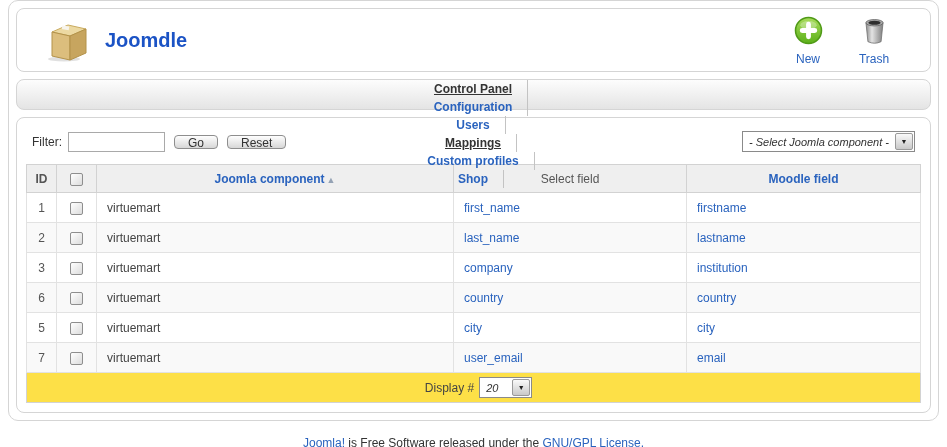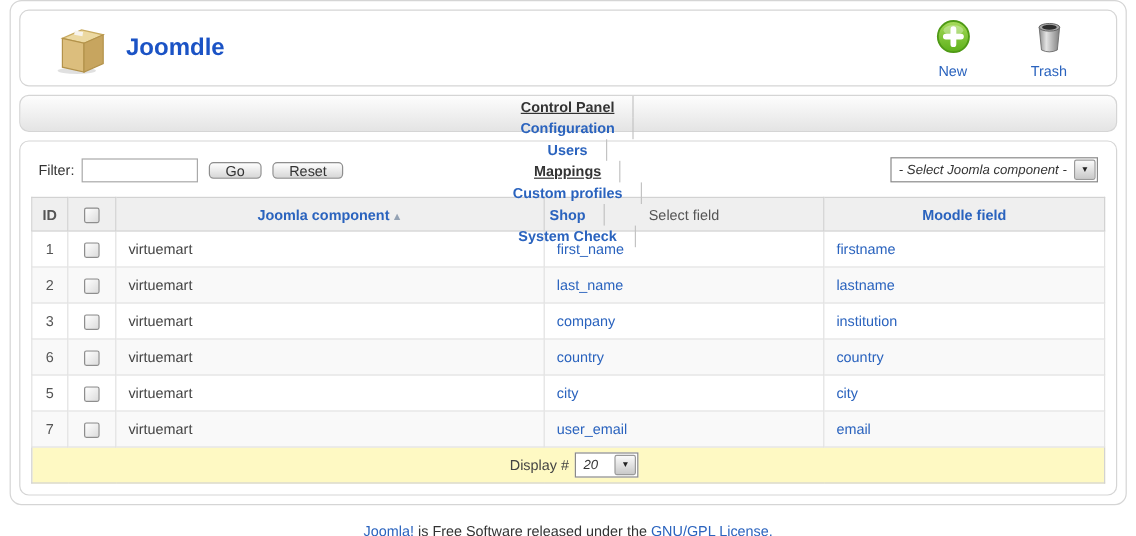--- a/index.html
+++ b/index.html
@@ -22,21 +22,21 @@
     border-radius:8px;
     background:#fff;
   }
   
   .header-box { display:flex; align-items:center; padding:8px 26px; height:64px; }
   .header-title {
     margin-left:14px;
     font-size:20px; font-weight:bold;
     color:var(--title,#1b53c5);
   }
-  .toolbar { margin-left:auto; display:flex; gap:36px; padding-right:8px; }
+  .toolbar { margin-left:auto; display:flex; gap:22px; padding-right:8px; }
   .tool-btn { display:flex; flex-direction:column; align-items:center; cursor:pointer; width:44px; }
   .tool-btn .tool-label { margin-top:3px; color:var(--link,#2a63be); font-size:12px; }
   
   .menu-box {
     margin-top:7px; height:31px;
     display:flex; align-items:center;
     padding:0 12px;
     background:linear-gradient(#fdfdfd,#e4e4e4);
     flex-direction:column;
   }
@@ -98,21 +98,21 @@
   tr.even td { background:var(--stripe,#f9f9f9); }
   td.c { text-align:center; color:var(--muted,#555); padding:0; }
   td a { color:var(--link,#2a63be); text-decoration:none; cursor:pointer; }
   .cb {
     display:inline-block; width:13px; height:13px;
     border:1px solid #8e8e8e; border-radius:2px;
     background:linear-gradient(135deg,#ffffff,#dcdcdc);
     vertical-align:middle; cursor:pointer;
   }
   .foot-row td {
-    background:#fef9c3; text-align:center; height:30px;
+    background:#fde047; text-align:center; height:30px;
     border:1px solid #d2d2d2;
     padding-left:20px;
   }
   .foot-inner { display:inline-flex; align-items:center; gap:5px; }
   
   .page-footer { margin-top:15px; text-align:center; font-size:12px; color:#333; }
   .page-footer a { color:var(--link,#2a63be); text-decoration:none; cursor:pointer; }
 </style>
 </head>
 <body>
@@ -169,21 +169,20 @@
     </div>
   </div>
 
   <div class="rbox menu-box">
       <a class="menu-item active">Control Panel</a>
       <a class="menu-item">Configuration</a>
       <a class="menu-item">Users</a>
       <a class="menu-item active">Mappings</a>
       <a class="menu-item">Custom profiles</a>
       <a class="menu-item">Shop</a>
-      <a class="menu-item">System Check</a>
     </div>
 
   <div class="rbox content-box">
 
     <div class="filter-bar">
       <span class="filter-label">Filter:</span>
       <input class="filter-input" type="text" value="" style="">
       <button class="btn">Go</button>
       <button class="btn">Reset</button>
 

